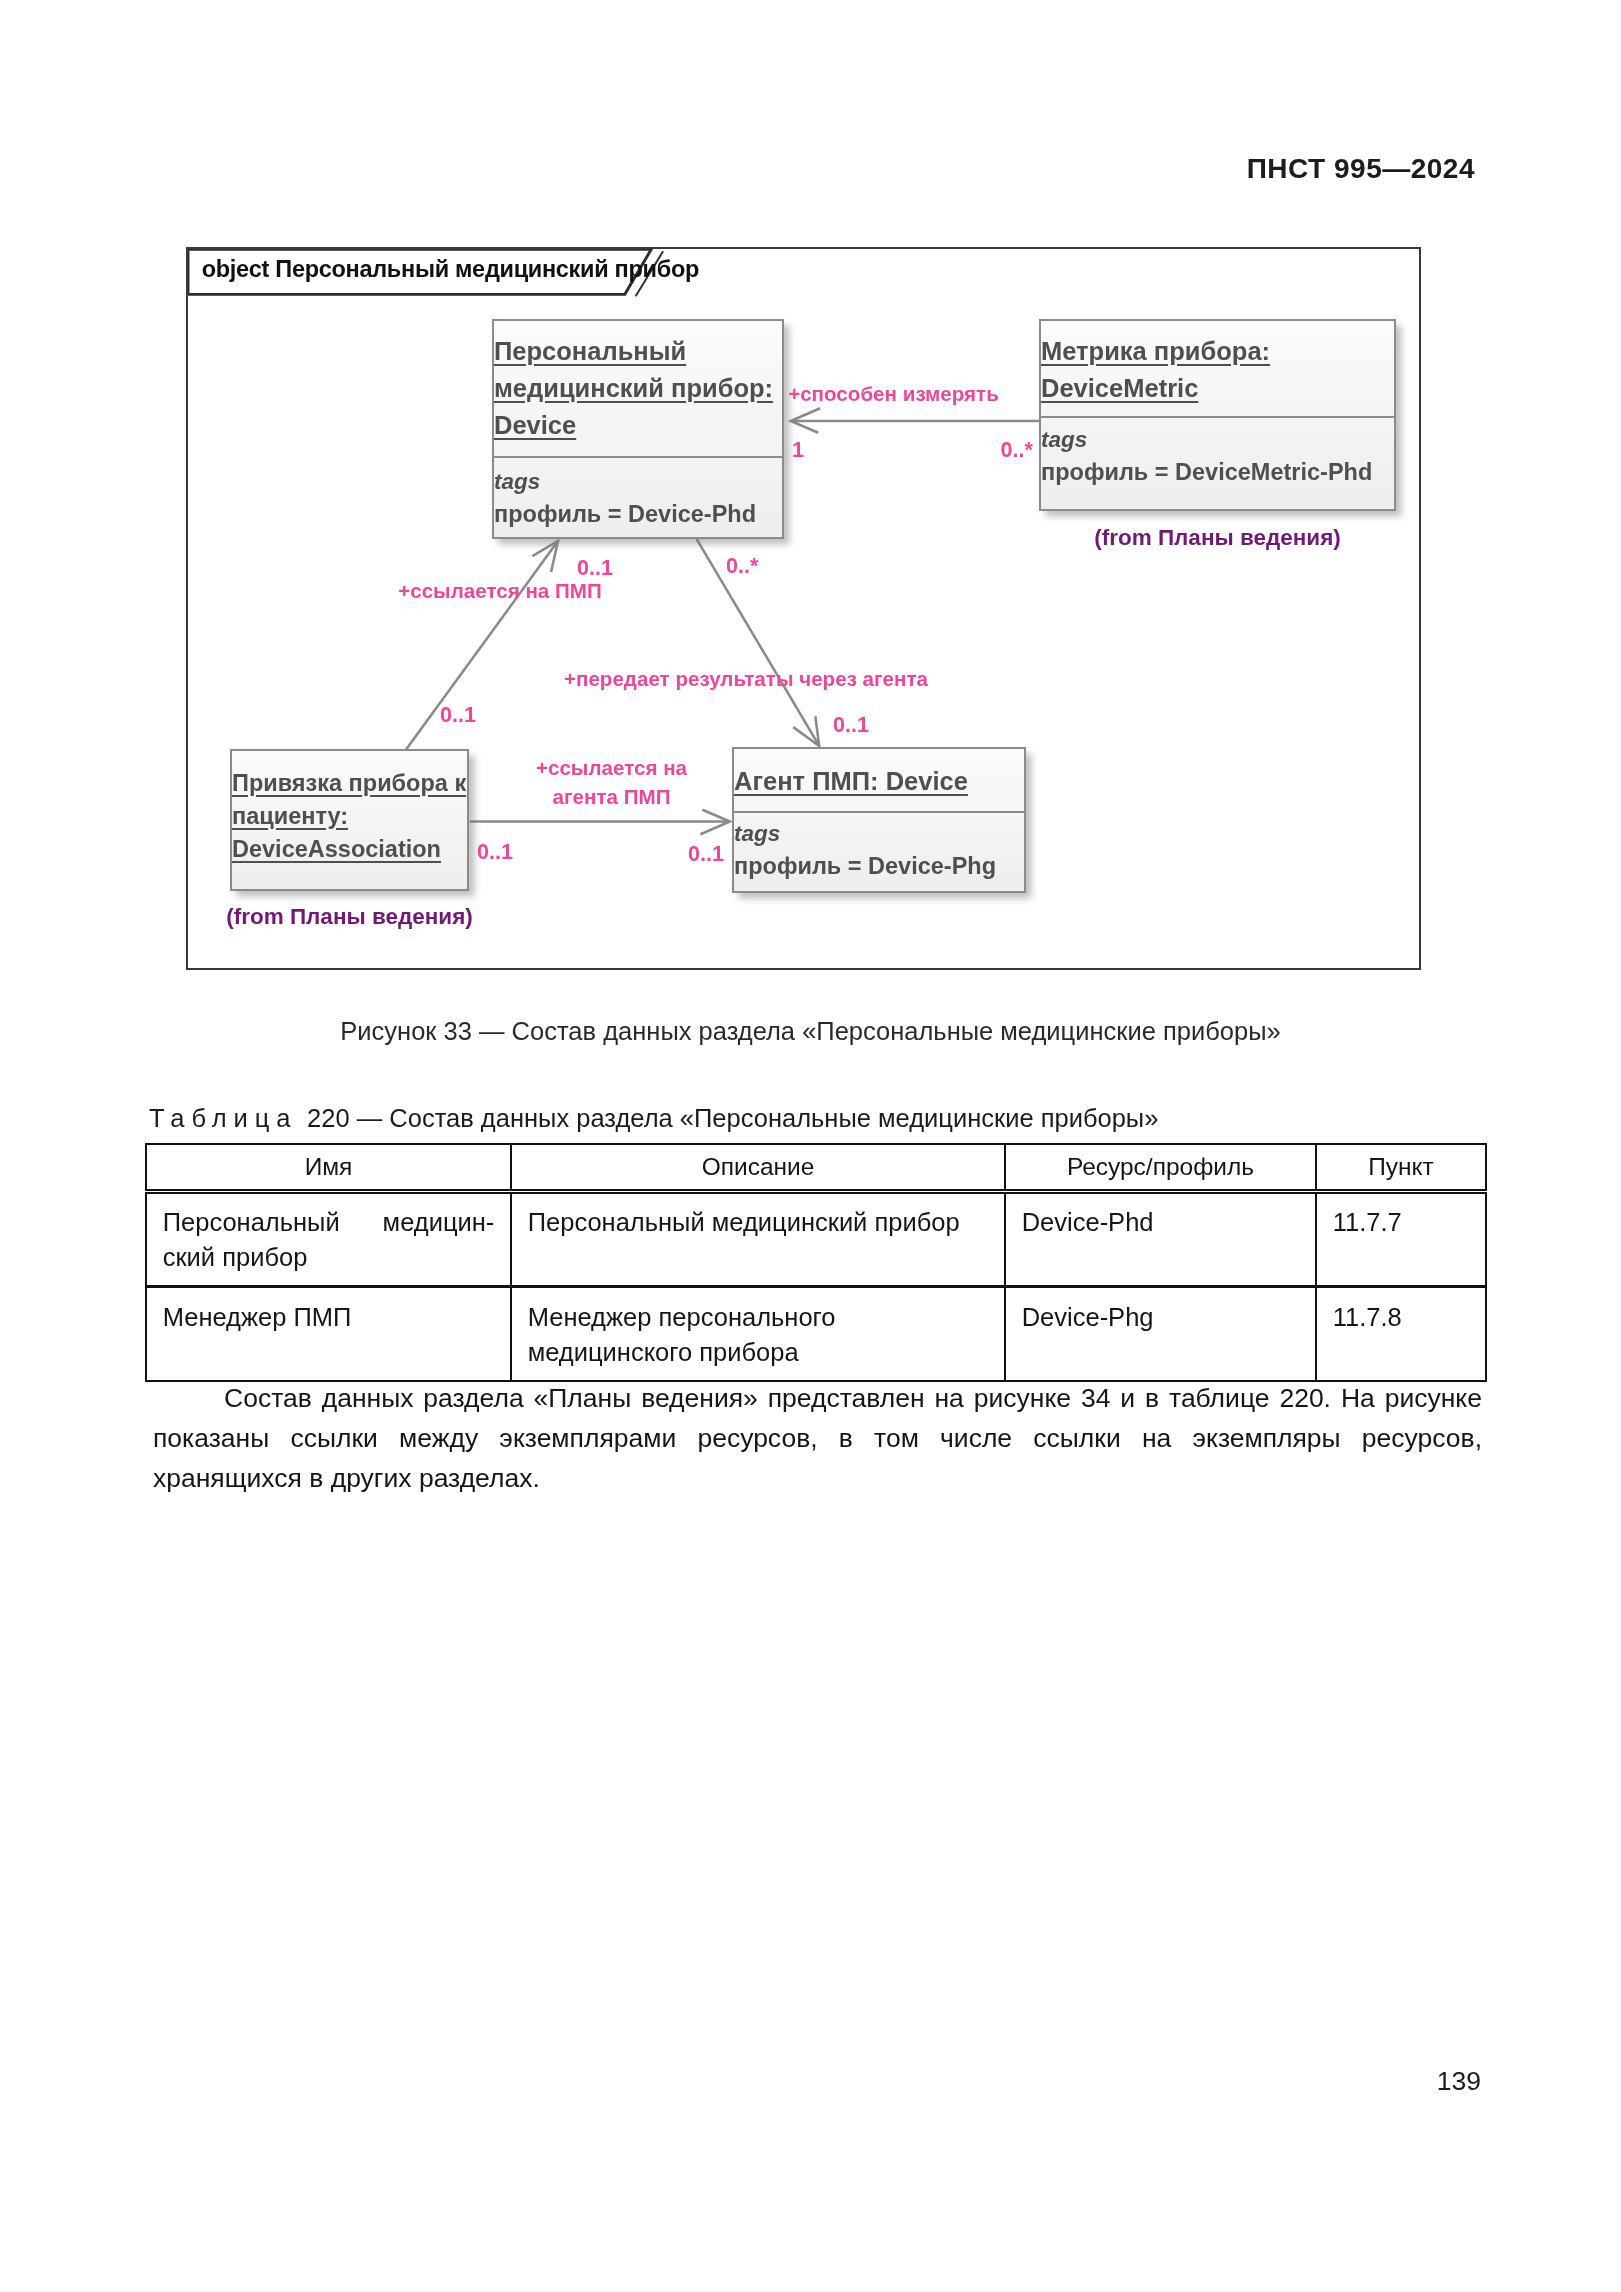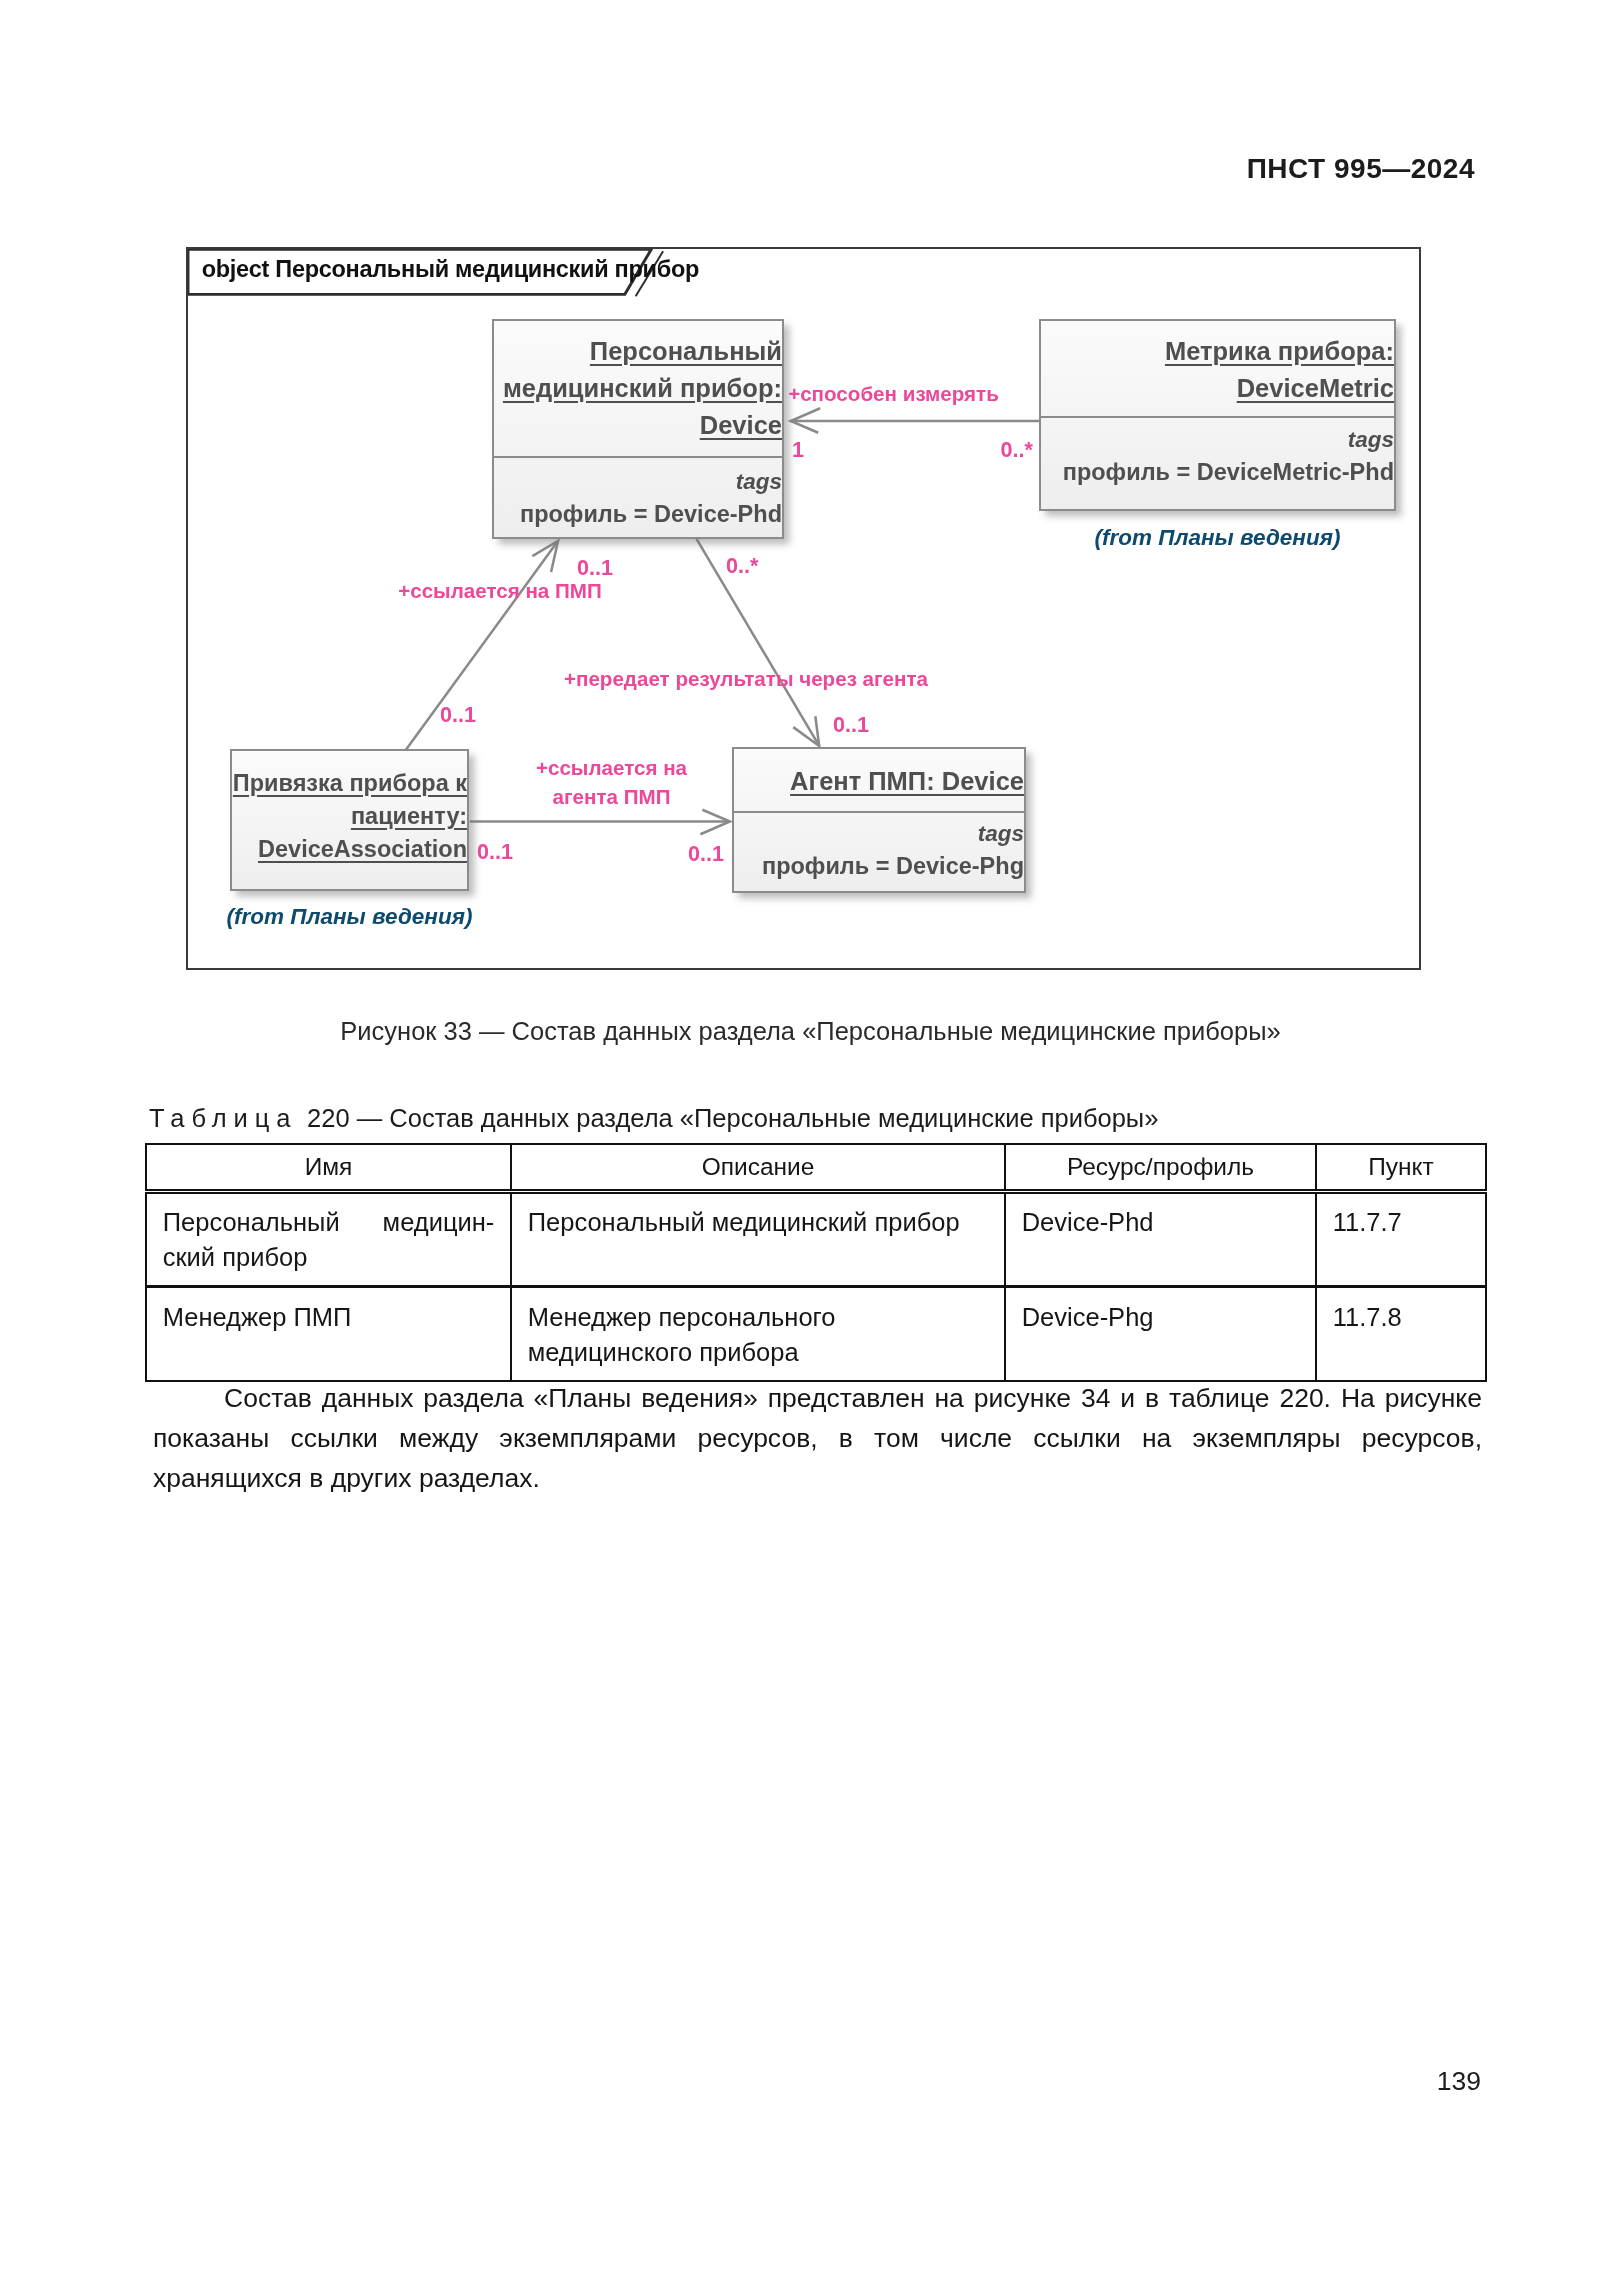--- a/index.html
+++ b/index.html
@@ -27,30 +27,30 @@
     position:absolute; left:13.7px; top:6.9px; width:421px;
     font-size:23.5px; font-weight:bold; color:#111; letter-spacing:-0.3px;
     white-space:nowrap;
   }
   
   .uml-box {
     position:absolute;
     background:linear-gradient(180deg,#fbfbfb 0%,#eeeeee 100%);
     border:2px solid #8b8b8b;
     box-shadow:5.9px 5.9px 6.9px rgba(110,110,110,.45);
-    color:#4f4f4f; text-align:right;
+    color:#4f4f4f; text-align:left;
   }
   .uml-title { font-weight:bold; font-size:25.5px; line-height:37px; }
   .uml-title span { display:block; text-decoration:underline; text-underline-offset:3.9px; }
   .uml-tags { border-top:2px solid #8b8b8b; }
   .tags-word { font-style:italic; font-weight:bold; font-size:22.5px; line-height:33px; }
   .tag-value { font-weight:bold; font-size:23.5px; line-height:33px; }
   .from-note {
-    position:absolute; text-align:center; font-style:italic; font-weight:bold;
-    font-size:22.5px; color:#0c4a6e;
+    position:absolute; text-align:center; font-weight:bold;
+    font-size:22.5px; color:#701a75;
   }
   
   .box-pmp     { left:304px; top:70px;  width:292px; height:220px; }
   .box-pmp .uml-title   { padding-top:11.8px; }
   .box-pmp .uml-tags    { margin-top:11.8px; padding-top:7.8px; }
   .box-metric  { left:851px; top:70px;  width:357px; height:192px; }
   .box-metric .uml-title{ padding-top:11.8px; }
   .box-metric .uml-tags { margin-top:8.8px;  padding-top:5.9px; }
   .box-binding { left:42px;  top:500px; width:239px; height:142px; }
   .box-binding .uml-title { padding-top:15.7px; font-size:23.5px; line-height:33px; }

